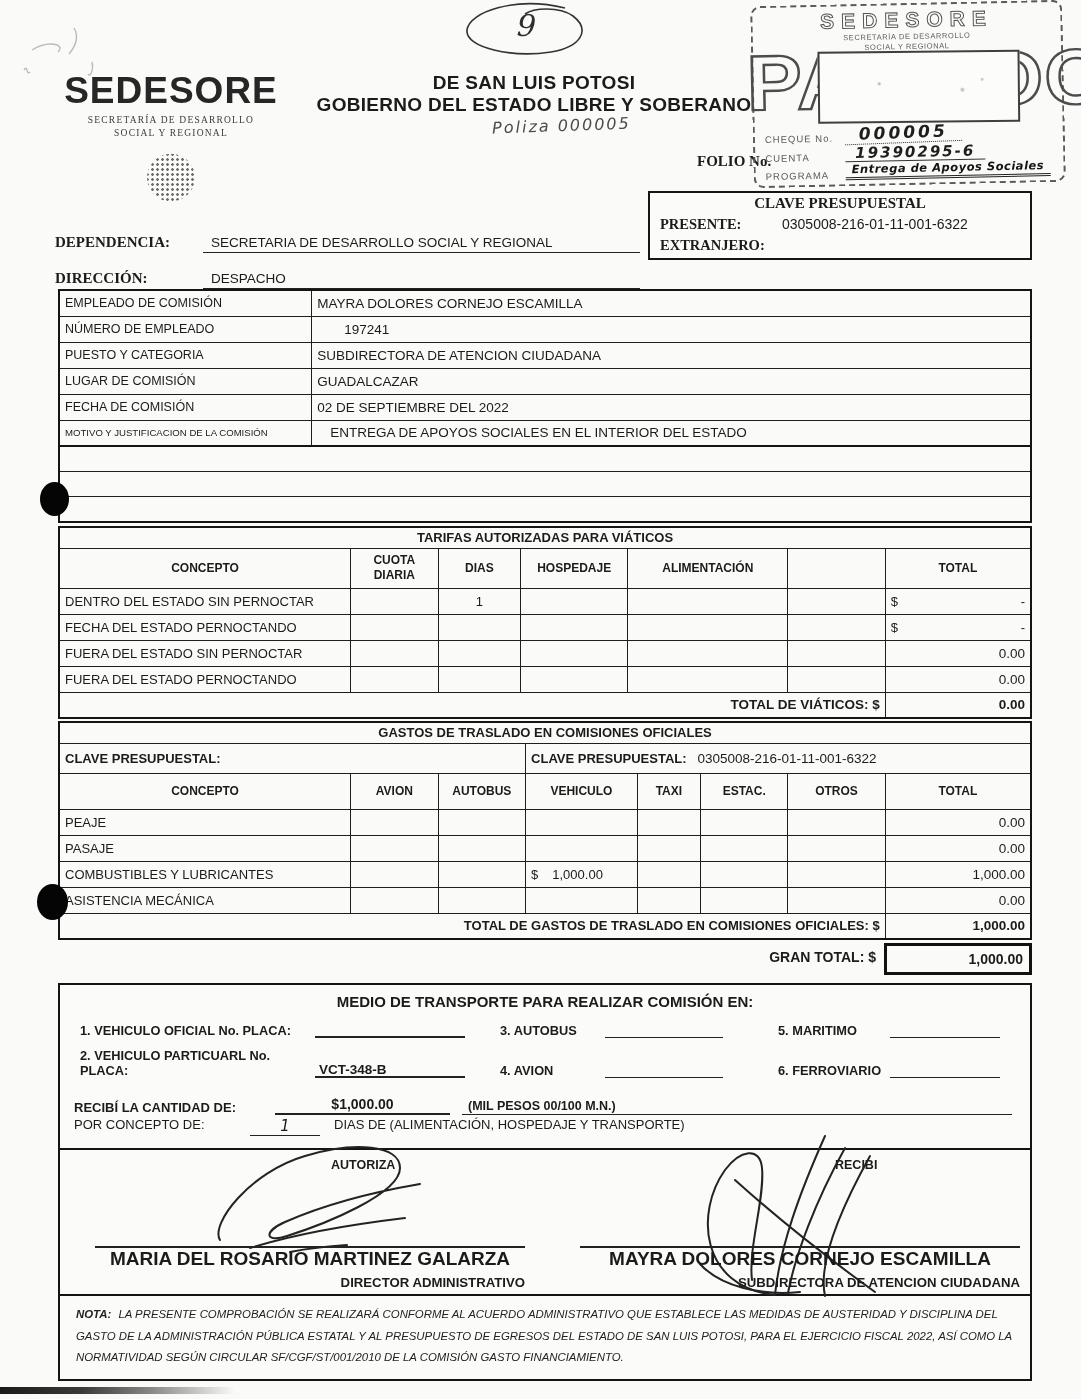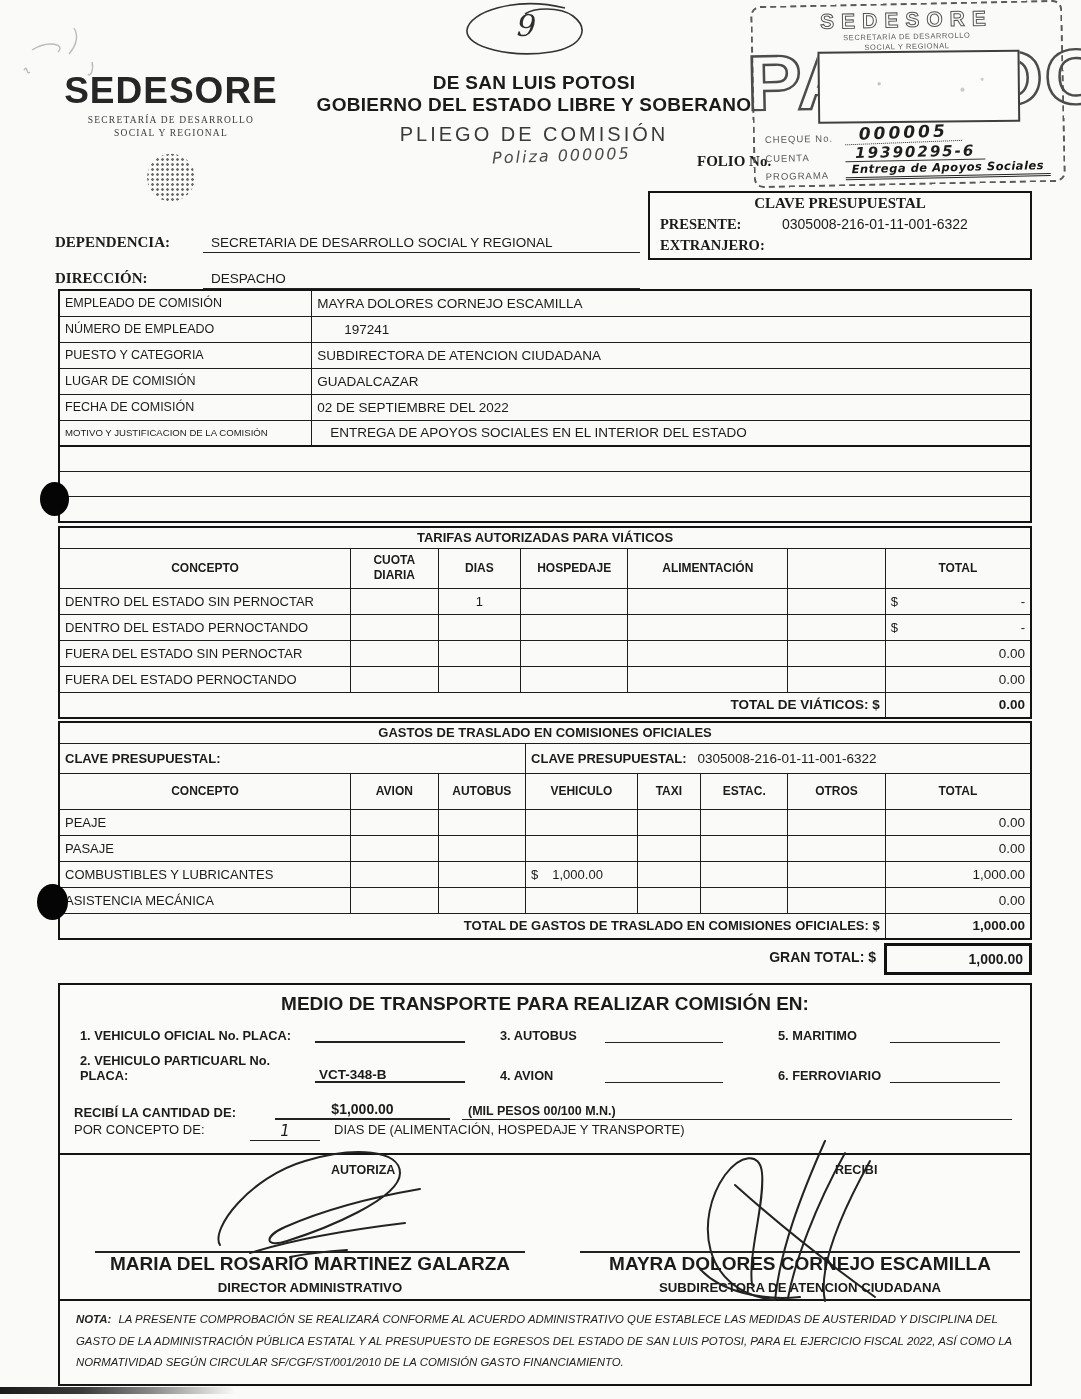--- a/index.html
+++ b/index.html
@@ -97,21 +97,21 @@
   .num { text-align:right; font-size:13.5px; }
   .bold { font-weight:bold; }
 
   .gran-row { display:flex; justify-content:flex-end; align-items:stretch; margin-top:3px; }
   .gran-lbl { font-weight:bold; font-size:14px; padding:6px 8px 0 0; }
   .gran-box { width:148px; border:3px solid #111; font-weight:bold; font-size:14px; text-align:right; padding:5px 6px; }
 
   
   .outer-box { border:2.5px solid #141414; margin-top:8px; background:#fbfbf9; }
   .transport { padding:8px 0 12px; }
-  .tr-title { text-align:center; font-weight:bold; font-size:19px; margin-bottom:12px; }
+  .tr-title { text-align:center; font-weight:bold; font-size:15px; margin-bottom:12px; }
   .tr-row { display:flex; align-items:flex-end; margin:10px 0 0; font-weight:bold; font-size:12.8px; }
   .tr-row .l1 { width:255px; padding-left:20px; }
   .tr-row .b1 { width:150px; border-bottom:2px solid #222; height:16px; margin-right:35px; font-weight:bold; font-size:13.5px; padding-left:4px; }
   .tr-row .l2 { width:105px; }
   .tr-row .b2 { width:118px; border-bottom:1.6px solid #222; height:14px; margin-right:55px; }
   .tr-row .l3 { width:112px; }
   .tr-row .b3 { width:110px; border-bottom:1.6px solid #222; height:14px; }
   .recibi-row { display:flex; align-items:flex-end; margin-top:18px; font-size:13px; font-weight:bold; }
   .recibi-row .lbl { padding-left:14px; width:215px; }
   .recibi-row .amt { width:175px; text-align:center; border-bottom:2px solid #222; font-size:14px; padding-bottom:1px; }
@@ -124,21 +124,21 @@
   .signatures { border-top:2.5px solid #141414; position:relative; height:146px; }
   .sig-col { position:absolute; top:0; bottom:0; }
   .sig-left  { left:35px;  width:430px; }
   .sig-right { left:520px; width:440px; }
   .sig-tag { position:absolute; top:8px; font-weight:bold; font-size:12.5px; }
   .sig-left  .sig-tag { left:195px;margin-left:41px; }
   .sig-right .sig-tag { left:255px; }
   .sig-svg { position:absolute; pointer-events:none; }
   .sig-line { position:absolute; left:0; right:0; bottom:46px; border-top:2px solid #222; }
   .sig-name { position:absolute; left:0; right:0; bottom:24px; text-align:center; font-weight:bold; font-size:19px; }
-  .sig-title{ position:absolute; left:0; right:0; bottom:4px;  text-align:center; font-weight:bold; font-size:13.2px; }
+  .sig-title{ position:absolute; left:0; right:0; bottom:4px;  text-align:right; font-weight:bold; font-size:13.2px; }
 
   .nota { border-top:2.5px solid #141414; padding:8px 16px 10px; font-style:italic; font-size:11.4px; line-height:1.9; color:#222; }
   .nota .nlbl { font-weight:bold; margin-right:4px; }
 
   
   .punch { position:absolute; background:#050505; border-radius:50%; }
   .punch1 { left:40px; top:482px; width:29px; height:34px; }
   .punch2 { left:37px; top:884px; width:31px; height:36px; }
   .smudge { position:absolute; left:0; top:1387px; width:235px; height:7px;
     background:linear-gradient(90deg,#1a1a1a,#3a3a3a 35%,#8a8a8a 65%,rgba(150,150,150,0)); }
@@ -164,21 +164,20 @@
   <div class="logo-sub">
     <span>SECRETARÍA DE DESARROLLO</span><br>
     <span>SOCIAL Y REGIONAL</span>
   </div>
   <div class="speckle"></div>
 </div>
 
 <div class="center-title">
   <div class="ct-1">DE SAN LUIS POTOSI</div>
   <div class="ct-1">GOBIERNO DEL ESTADO LIBRE Y SOBERANO</div>
-  <div class="ct-3">PLIEGO DE COMISIÓN</div>
   <div class="ct-poliza hand">Poliza 000005</div>
 </div>
 
 <div class="folio">FOLIO No.</div>
 
 <div class="stamp">
   <div class="stamp-head">
     <div class="stamp-org">SEDESORE</div>
     <div class="stamp-org-sub">
       <span>SECRETARÍA DE DESARROLLO</span><br>
@@ -294,21 +293,21 @@
         <td></td>
         <td></td>
         <td>
             <span class="cell-money">
               <span>$</span>
               <span>-</span>
             </span>
           </td>
       </tr>
       <tr class="data">
-        <td>DENTRO DEL ESTADO PERNOCTANDO</td>
+        <td>FECHA DEL ESTADO PERNOCTANDO</td>
         <td></td>
         <td></td>
         <td></td>
         <td></td>
         <td></td>
         <td>
             <span class="cell-money">
               <span>$</span>
               <span>-</span>
             </span>

